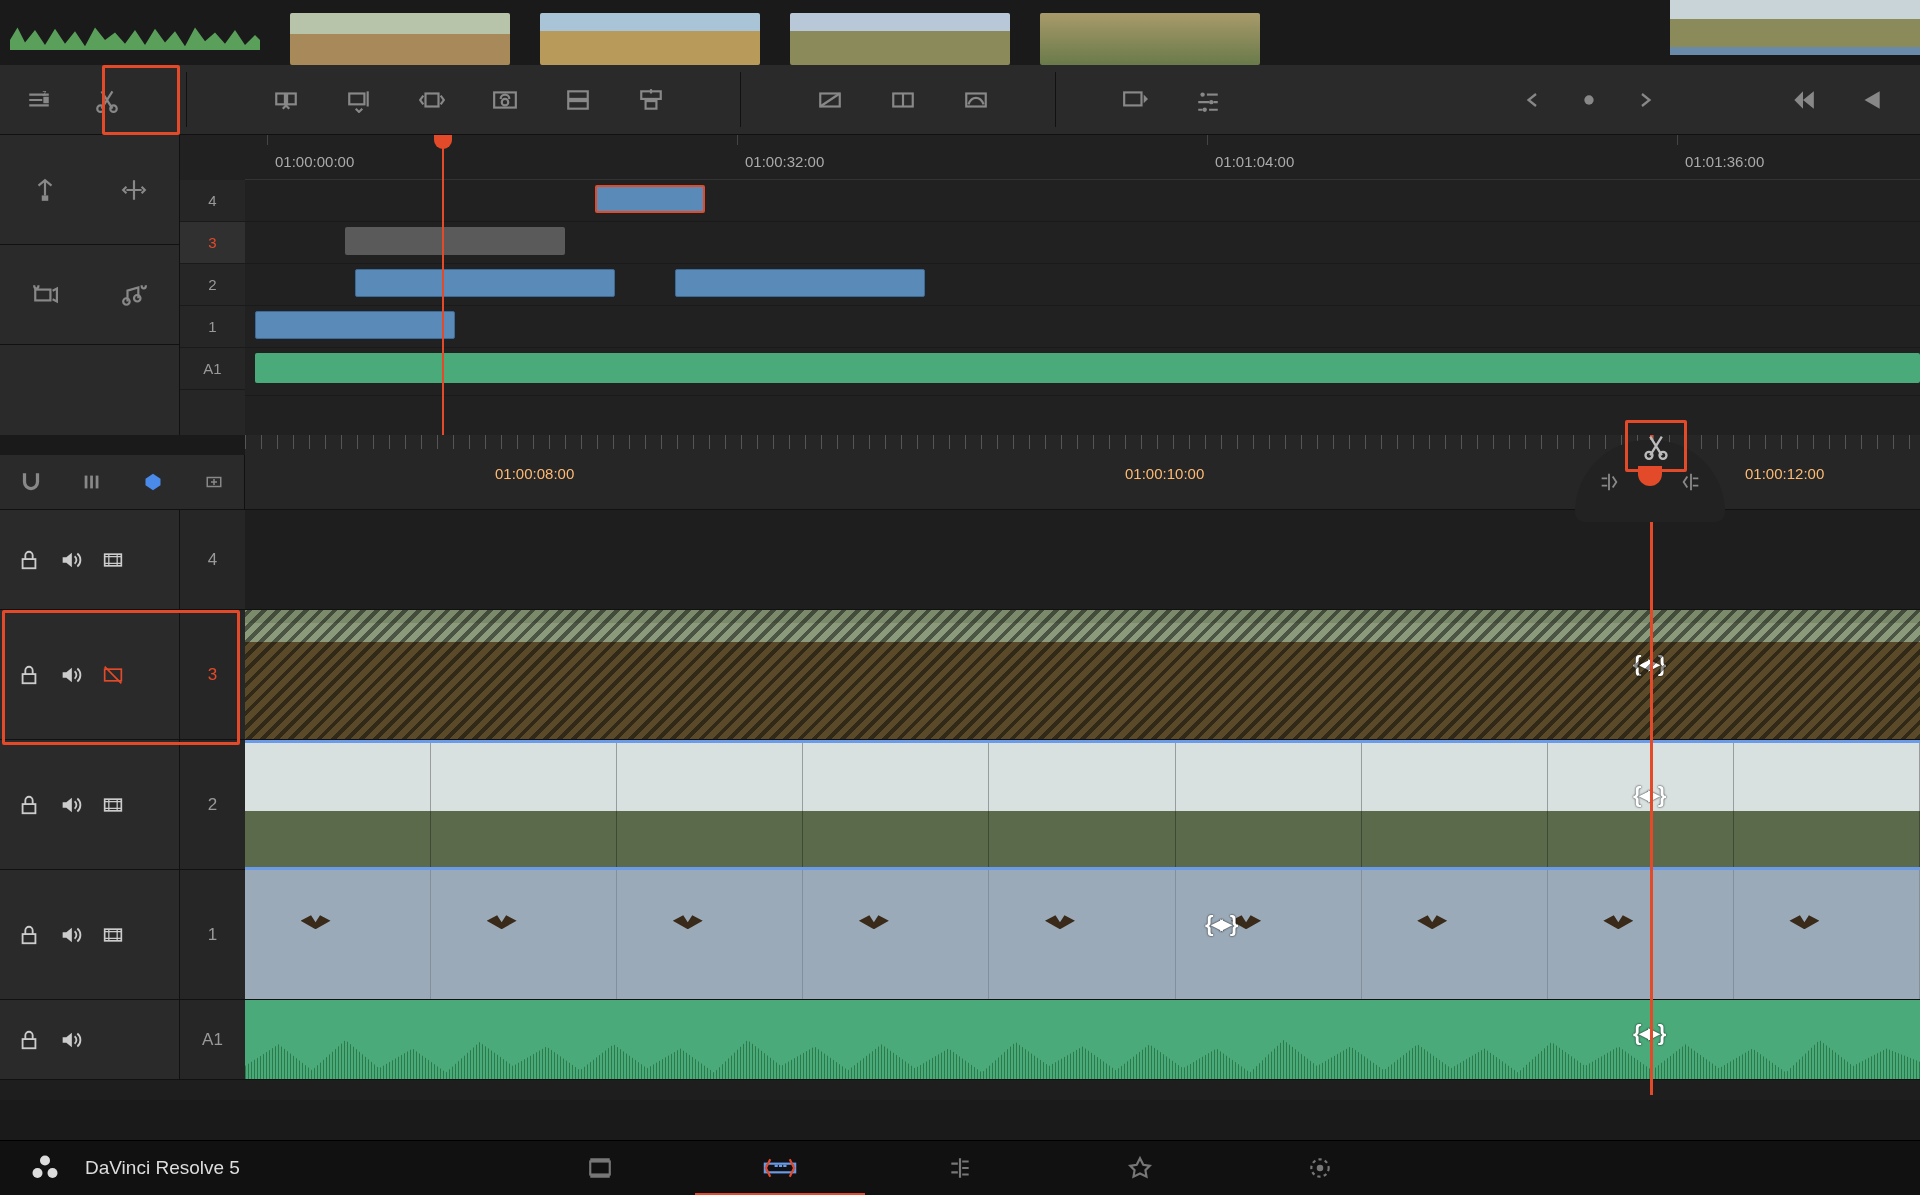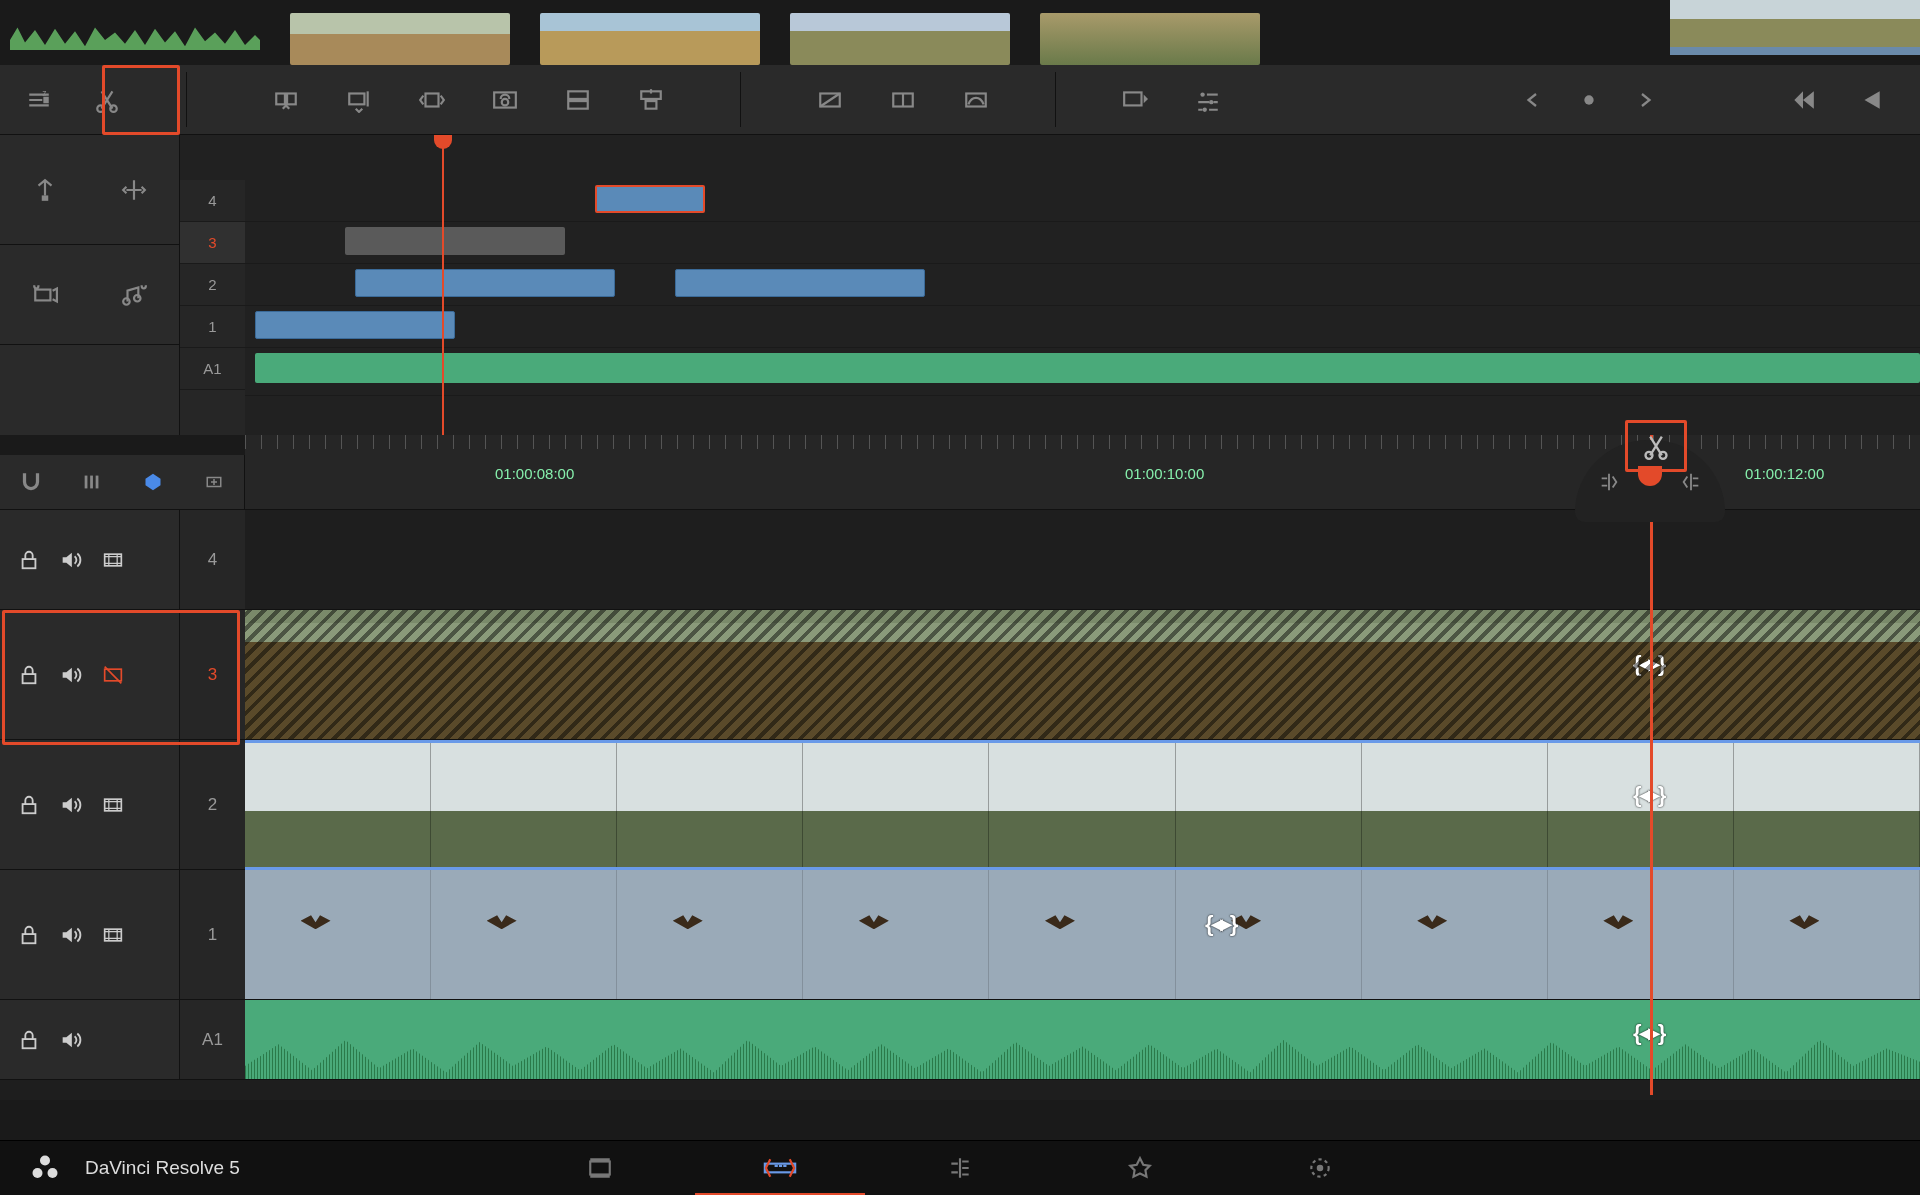--- a/index.html
+++ b/index.html
@@ -42,21 +42,21 @@
   .uclip.blue{background:#5a8ab8;border:1px solid #3a6a98}
   .uclip.sel{border:2px solid #e34a2a}
   .uclip.grey{background:#5a5a5a}
   .uclip.green{background:#4aaa7a;top:5px;height:30px}
   #upper-playhead{position:absolute;left:442px;top:0;width:2px;height:300px;background:#e34a2a;pointer-events:none}
   #upper-playhead::before{content:"";position:absolute;left:-8px;top:0;width:18px;height:14px;background:#e34a2a;border-radius:0 0 9px 9px}
 
   
   #lower-tb{position:absolute;left:0;top:455px;width:245px;height:55px;background:#2a2a2a;display:flex;align-items:center;gap:30px;padding:0 15px;border-bottom:1px solid #111;border-right:1px solid #111}
   #lower-ruler{position:absolute;left:245px;top:435px;right:0;height:75px;background:#262626;border-bottom:1px solid #111}
-  .lruler-lbl{position:absolute;top:30px;color:#86efac;font-size:15px}
+  .lruler-lbl{position:absolute;top:30px;color:#fdba74;font-size:15px}
   .lruler-ticks{position:absolute;top:0;height:14px;left:0;right:0;background:repeating-linear-gradient(90deg,#555 0 1px,transparent 1px 16px)}
 
   
   #lower{position:absolute;left:0;top:510px;width:1920px;height:590px;background:#1e1e1e}
   .ltrack-head{position:absolute;left:0;width:180px;background:#2a2a2a;border-bottom:1px solid #111;border-right:1px solid #111;display:flex;align-items:center;gap:18px;padding-left:18px}
   .ltrack-num{position:absolute;left:180px;width:65px;background:#262626;display:flex;align-items:center;justify-content:center;font-size:17px;color:#999;border-bottom:1px solid #111}
   .ltrack-body{position:absolute;left:245px;right:0;border-bottom:1px solid #111;overflow:hidden}
   #track3-hl{position:absolute;left:2px;top:100px;width:238px;height:135px;pointer-events:none}
 
   
@@ -268,20 +268,30 @@
         </div>
     </div>
   </div>
   <div id="upper-tracknums">
       <div class="unum">4</div>
       <div class="unum active">3</div>
       <div class="unum">2</div>
       <div class="unum">1</div>
       <div class="unum">A1</div>
     </div>
+  <div id="upper-ruler">
+      <span class="ruler-lbl" style="left: 30px;">01:00:00:00</span>
+      <div class="ruler-tick" style="left: 22px;"></div>
+      <span class="ruler-lbl" style="left: 500px;">01:00:32:00</span>
+      <div class="ruler-tick" style="left: 492px;"></div>
+      <span class="ruler-lbl" style="left: 970px;">01:01:04:00</span>
+      <div class="ruler-tick" style="left: 962px;"></div>
+      <span class="ruler-lbl" style="left: 1440px;">01:01:36:00</span>
+      <div class="ruler-tick" style="left: 1432px;"></div>
+    </div>
   <div id="upper-tracks">
     <div class="utrack" style="top:0">
         <div class="uclip blue sel" style="left:350px;width:110px"></div>
       </div>
     <div class="utrack" style="top:42px">
         <div class="uclip grey" style="left:100px;width:220px"></div>
       </div>
     <div class="utrack" style="top:84px">
         <div class="uclip blue" style="left:110px;width:260px"></div>
         <div class="uclip blue" style="left:430px;width:250px"></div>

